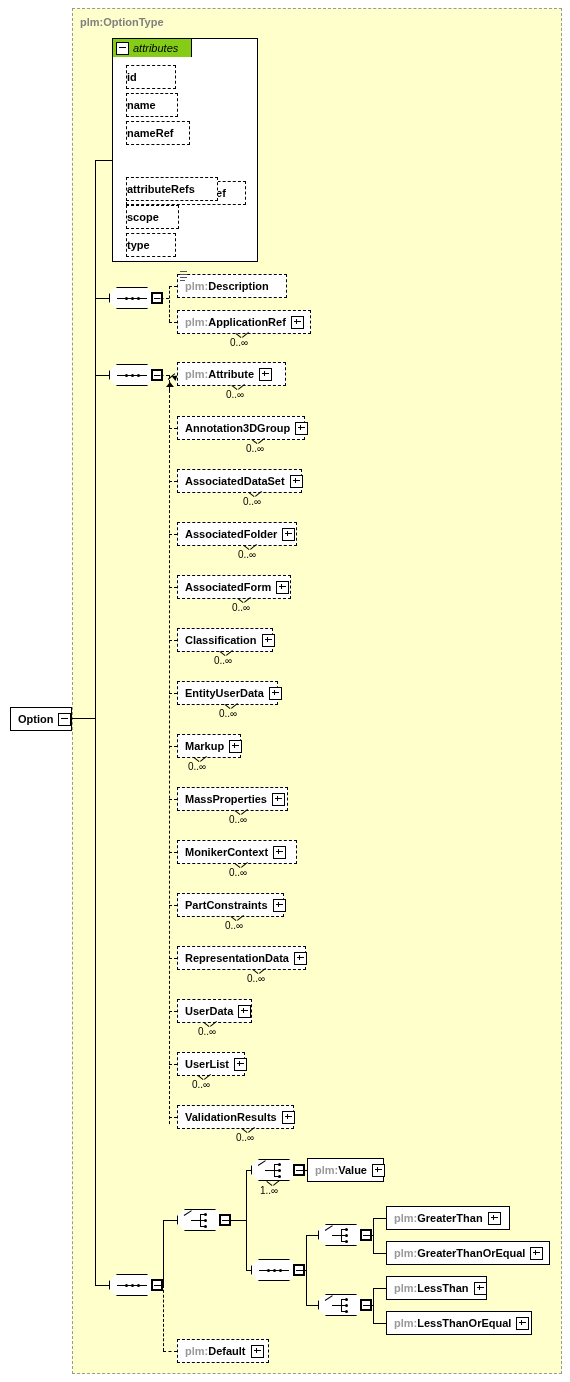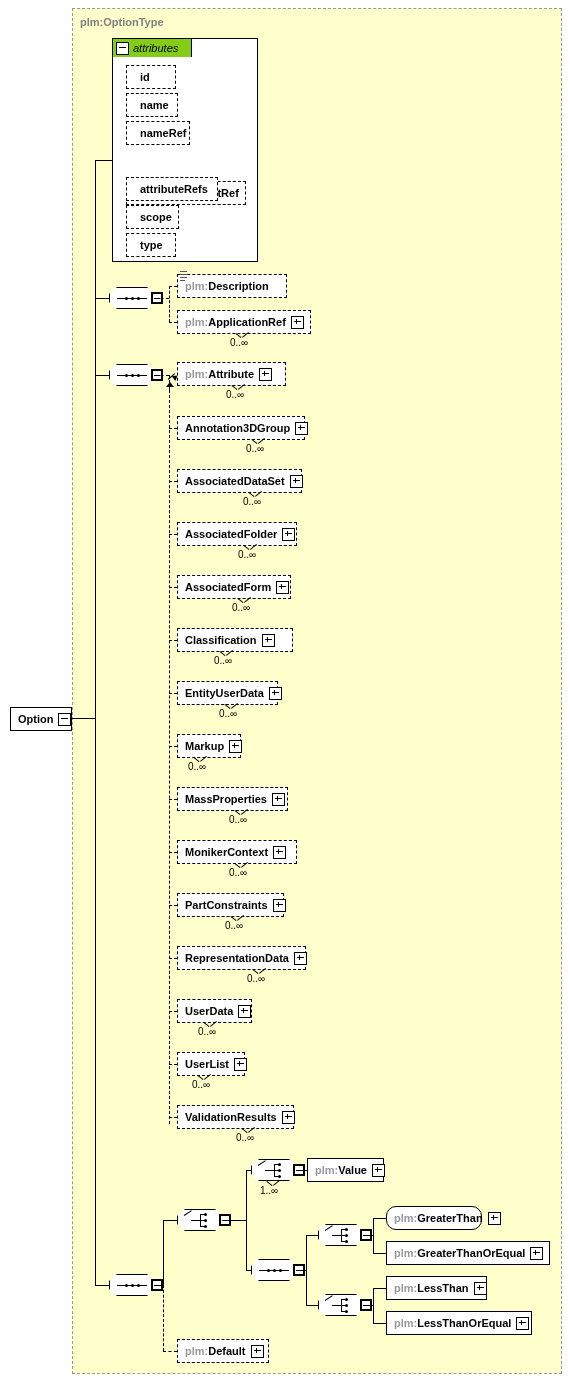--- a/index.html
+++ b/index.html
@@ -65,21 +65,21 @@
     position:absolute;left:112px;top:38px;height:19px;
     background:#84cc16;border:1px solid #000;border-bottom:none;
     box-sizing:border-box;display:flex;align-items:center;padding:0 6px 0 3px;
   }
   #attr-tab .ctl{margin-left:0;margin-right:4px;}
   #attr-tab .ttl{font-size:11px;font-style:italic;color:#000;}
 
   .attr{
     position:absolute;box-sizing:border-box;height:24px;
     border:1px dashed #000;background:#ffffff;
-    display:flex;align-items:center;padding:0 13px;white-space:nowrap;
+    display:flex;align-items:center;padding:0 0;white-space:nowrap;
   }
   .attr span{font-size:11px;font-weight:bold;color:#000;line-height:1;}
   .attr::after{content:"";position:absolute;left:3px;top:3px;right:-3px;bottom:-3px;
                background:#c0c0c0;z-index:-1;}
 
   
   .comp{position:absolute;width:50px;height:24px;}
   .comp .shape{
     position:absolute;left:0;top:0;width:46px;height:22px;
     border:1px solid #000;background:#fff;box-sizing:border-box;
@@ -267,21 +267,21 @@
 
 <div class="l-h-d" style="left:169px;top:587px;width:8px;"></div>
 <div class="node dash" style="left:177px;top:575px;width:114px;">
   <span class="lbl"><span class="ns"></span><span>AssociatedForm</span></span>
   <span class="ctl plus"></span>
 </div>
 <div class="sq" style="left:238px;top:598px;"></div>
 <div class="occ" style="left:232px;top:602px;">0..∞</div>
 
 <div class="l-h-d" style="left:169px;top:640px;width:8px;"></div>
-<div class="node dash" style="left:177px;top:628px;width:116px;">
+<div class="node dash" style="left:177px;top:628px;width:96px;">
   <span class="lbl"><span class="ns"></span><span>Classification</span></span>
   <span class="ctl plus"></span>
 </div>
 <div class="sq" style="left:220px;top:651px;"></div>
 <div class="occ" style="left:214px;top:655px;">0..∞</div>
 
 <div class="l-h-d" style="left:169px;top:693px;width:8px;"></div>
 <div class="node dash" style="left:177px;top:681px;width:101px;">
   <span class="lbl"><span class="ns"></span><span>EntityUserData</span></span>
   <span class="ctl plus"></span>
@@ -455,21 +455,21 @@
       <span class="d d2"></span>
       <span class="d d3"></span>
   </div>
   <div class="ctl-out"></div>
 </div>
 <div class="l-h" style="left:364px;top:1235px;width:9px;"></div>
 <div class="l-v" style="left:373px;top:1218px;height:35px;"></div>
 <div class="l-h" style="left:373px;top:1218px;width:13px;"></div>
 <div class="l-h" style="left:373px;top:1253px;width:13px;"></div>
 
-<div class="node solid" style="left:386px;top:1206px;width:96px;border-radius:10px;">
+<div class="node solid" style="left:386px;top:1206px;width:124px;">
   <span class="lbl"><span class="ns">plm:</span><span>GreaterThan</span></span>
   <span class="ctl plus"></span>
 </div>
 <div class="node solid" style="left:386px;top:1241px;width:164px;">
   <span class="lbl"><span class="ns">plm:</span><span>GreaterThanOrEqual</span></span>
   <span class="ctl plus"></span>
 </div>
 
 <div class="comp" style="left:318px;top:1294px;">
   <div class="shadow"></div>

